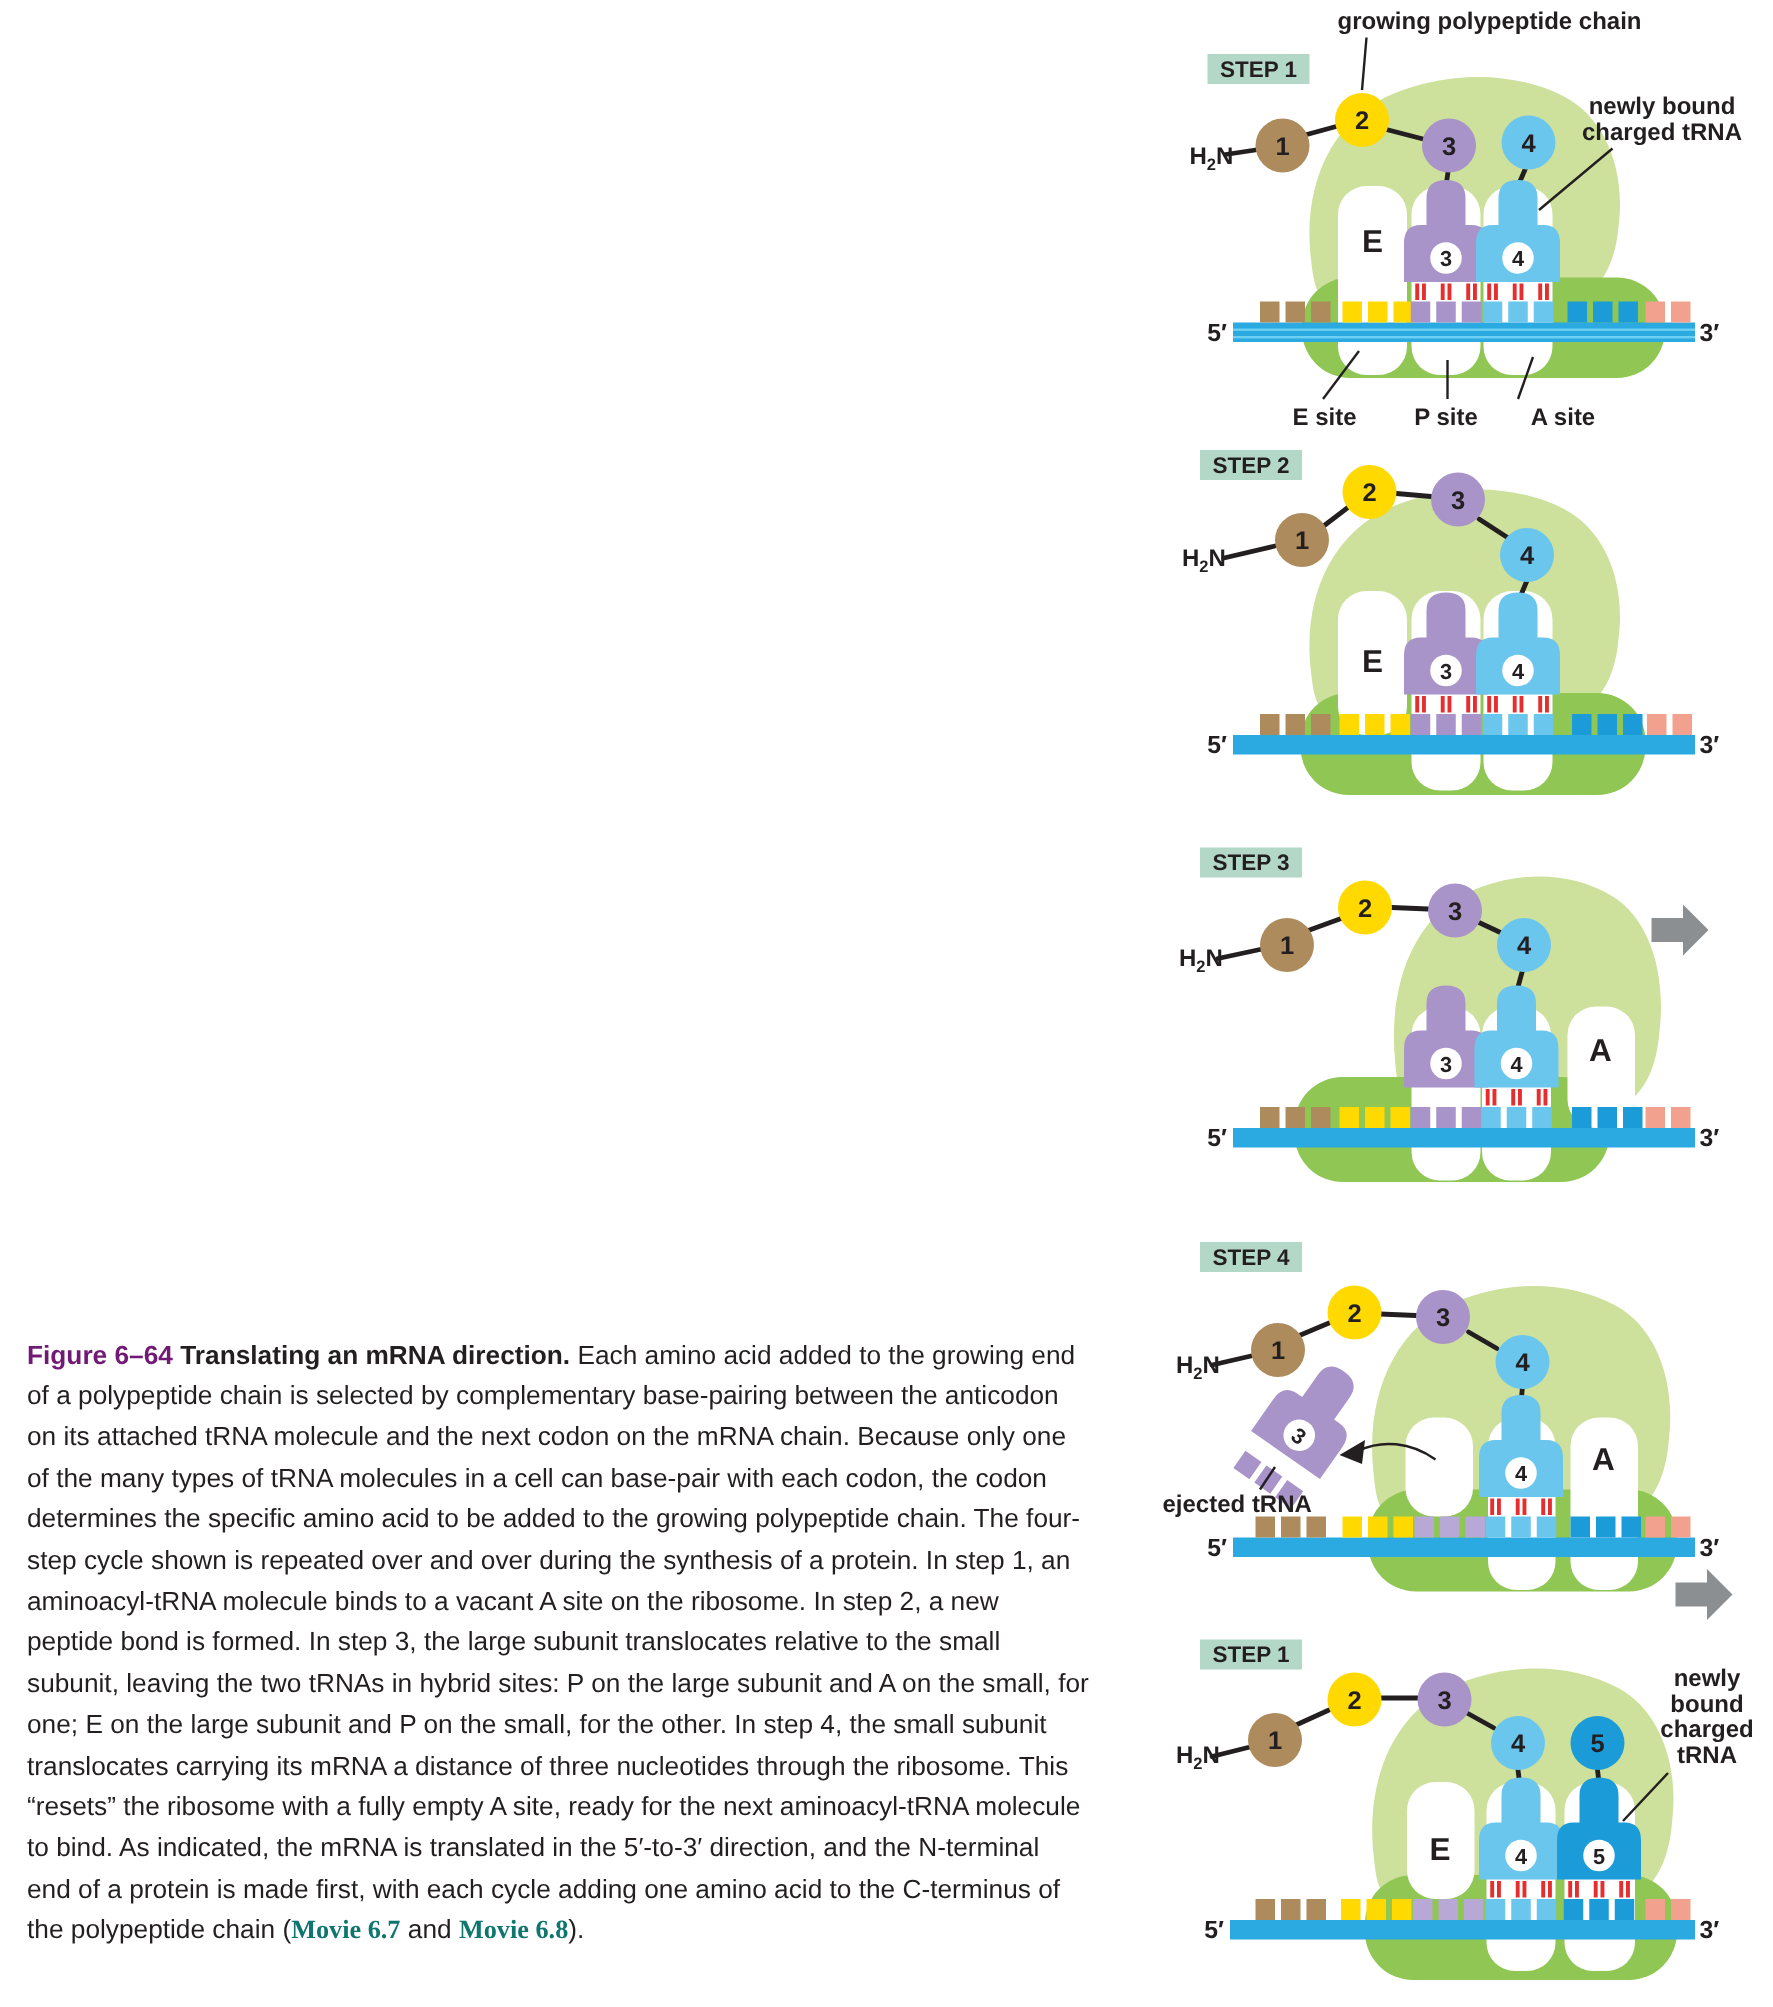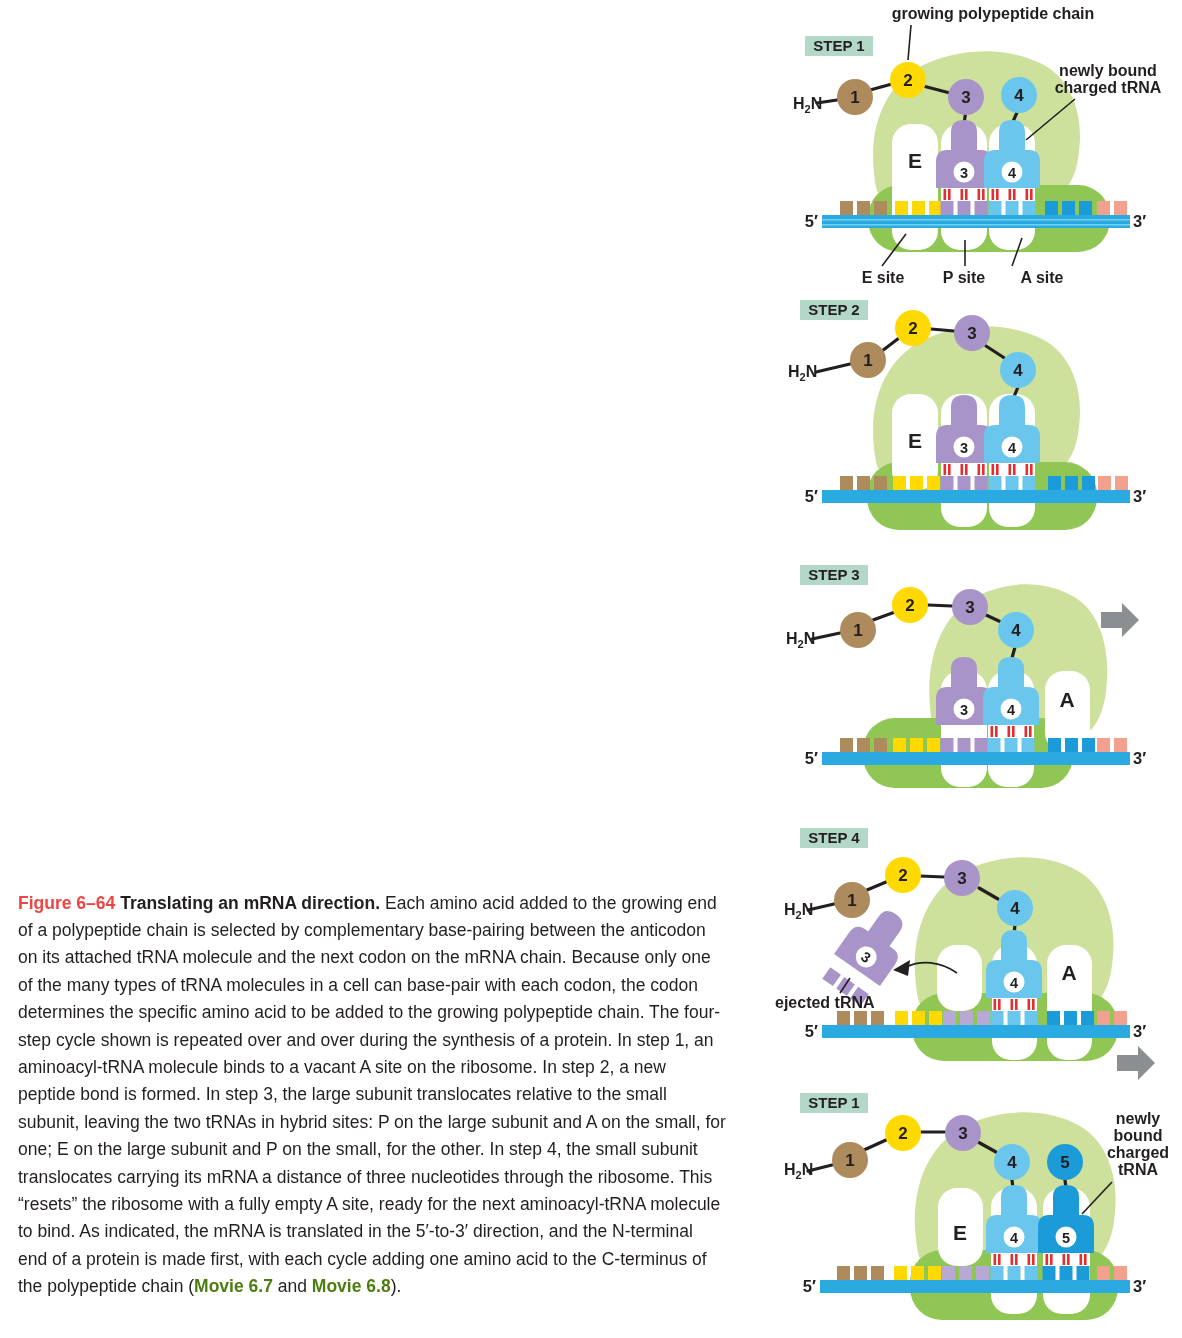--- a/index.html
+++ b/index.html
@@ -2,23 +2,23 @@
 <html><head>
 <meta charset="utf-8">
 <style>
   html,body{margin:0;padding:0;background:#ffffff;}
   #page{position:relative;width:1182px;height:1338px;background:#fff;overflow:hidden;
         font-family:"Liberation Sans",sans-serif;color:#231f20;}
   .step-svg{position:absolute;left:760px;}
   
   #caption{position:absolute;left:18px;top:872px;width:708px;
            font-size:17.5px;line-height:27.4px;color:#231f20;}
-  .figref{color:#ef4444;font-weight:bold;}
+  .figref{color:#701a75;font-weight:bold;}
   .captitle{font-weight:bold;}
-  .movie{color:#4d7c0f;font-weight:bold;}
+  .movie{color:#0f766e;font-weight:bold;font-family:Liberation Serif, serif;}
   
   text{font-family:"Liberation Sans",sans-serif;fill:#231f20;}
   .lbl{font-size:16px;font-weight:bold;}
   .lblm{font-size:16px;font-weight:bold;text-anchor:middle;}
   .tag{font-size:15px;font-weight:bold;text-anchor:middle;}
   .num{font-size:17px;font-weight:bold;text-anchor:middle;}
   .cnum{font-size:14.5px;font-weight:bold;text-anchor:middle;}
   .bigletter{font-size:21px;font-weight:bold;text-anchor:middle;}
   .prime{font-size:16.5px;font-weight:bold;}
   .sub{font-size:11px;}

